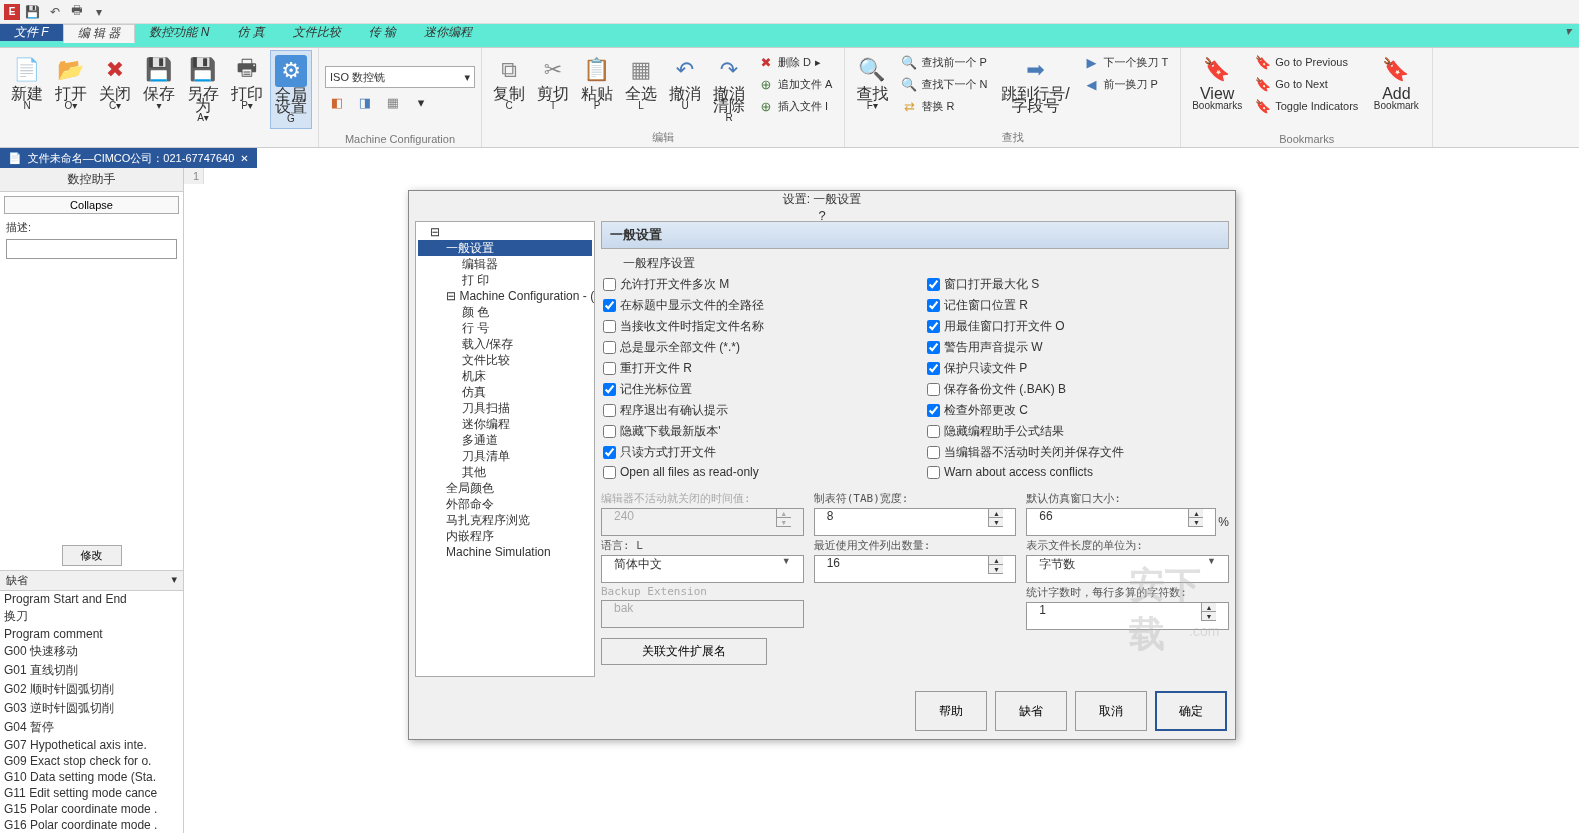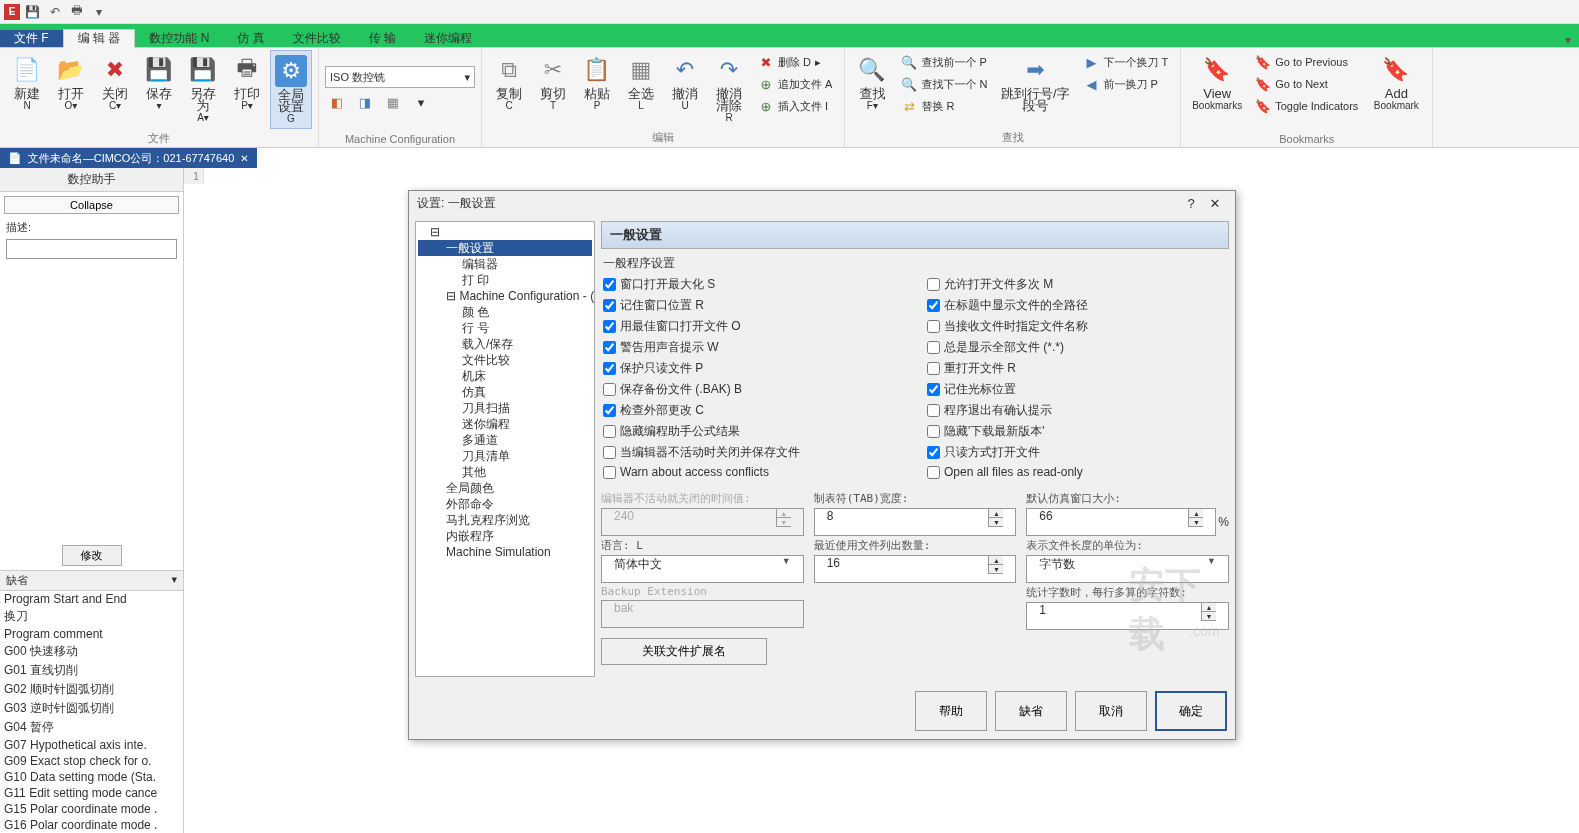--- a/index.html
+++ b/index.html
@@ -6,35 +6,35 @@
 body { width: 1579px; height: 833px; background: #fff; overflow: hidden; font-size: 12px; color: #333; }
 
 
 .titlebar { height: 24px; background: #f3f3f3; display: flex; align-items: center; padding: 0 4px; border-bottom: 1px solid #ddd; }
 .titlebar .tb-icon { width: 16px; height: 16px; background: #cc3333; margin-right: 4px; display: flex; align-items: center; justify-content: center; color: #fff; font-size: 10px; font-weight: bold; }
 .titlebar .qat { display: flex; gap: 4px; align-items: center; }
 .titlebar .qat-btn { width: 18px; height: 18px; display: flex; align-items: center; justify-content: center; color: #555; }
 .titlebar .title-text { flex: 1; text-align: center; color: #888; font-size: 12px; }
 
 
-.ribbon-tabs { height: 24px; background: #22c55e; display: flex; align-items: flex-end; border-bottom: 1px solid #ccc; }
+.ribbon-tabs { height: 24px; background: #5eead4; display: flex; align-items: flex-start; border-bottom: 1px solid #ccc; font-style: italic; }
 .ribbon-tab { padding: 0 14px; display: flex; align-items: center; font-size: 12px; color: #333; cursor: pointer; }
 .ribbon-tab.file { background: #2a579a; color: #fff; }
 .ribbon-tab.active { background: #f5f5f5; border: 1px solid #ccc; border-bottom: 1px solid #f5f5f5; margin-bottom: -1px; }
 .ribbon-spacer { flex: 1; }
 .ribbon-dropdown { padding: 0 8px; display: flex; align-items: center; color: #555; }
 
 
 .ribbon-body { height: 100px; background: #f5f5f5; display: flex; border-bottom: 1px solid #ccc; }
 .ribbon-group { display: flex; flex-direction: column; border-right: 1px solid #ddd; padding: 2px 6px 0; }
 .ribbon-group-content { flex: 1; display: flex; align-items: flex-start; gap: 2px; }
 .ribbon-group-label { font-size: 11px; color: #777; text-align: center; padding: 2px 0; }
 .big-btn { width: 42px; display: flex; flex-direction: column; align-items: center; padding: 4px 2px; cursor: pointer; }
 .big-btn .icon { width: 32px; height: 32px; display: flex; align-items: center; justify-content: center; font-size: 22px; }
-.big-btn .bb-label { font-size: 13px; text-align: center; line-height: 12px; margin-top: 2px; color: #333; }
+.big-btn .bb-label { font-size: 16px; text-align: center; line-height: 12px; margin-top: 2px; color: #333; }
 .big-btn .bb-sub { font-size: 10px; text-align: center; color: #333; }
 .big-btn.active { background: #d5e4f5; border: 1px solid #9bbce6; }
 .small-row { display: flex; flex-direction: column; gap: 2px; padding: 2px; }
 .small-btn { display: flex; align-items: center; gap: 4px; padding: 2px 4px; font-size: 11px; white-space: nowrap; cursor: pointer; }
 .small-btn .sicon { width: 16px; height: 16px; display: flex; align-items: center; justify-content: center; font-size: 13px; }
 .dropdown-iso { display: flex; align-items: center; border: 1px solid #aaa; background: #fff; height: 22px; padding: 0 4px; min-width: 150px; font-size: 11px; justify-content: space-between; margin-top: 16px; }
 
 
 .doc-tabs { height: 20px; background: #fff; display: flex; }
 .doc-tab { background: #2a579a; color: #fff; padding: 2px 8px; font-size: 11px; display: flex; align-items: center; gap: 6px; }
@@ -50,33 +50,33 @@
 .left-panel .modify-btn { margin: 4px auto; display: block; padding: 2px 18px; border: 1px solid #aaa; background: #f0f0f0; font-size: 11px; }
 .left-panel .flex-spacer { flex: 1; }
 .left-panel .list-header { background: #f0f0f0; padding: 2px 6px; border-top: 1px solid #ccc; border-bottom: 1px solid #ccc; font-size: 11px; }
 .left-panel .nc-list { overflow-y: auto; font-family: "SimSun", monospace; font-size: 12px; }
 .left-panel .nc-list div { padding: 1px 4px; white-space: nowrap; }
 .editor-area { flex: 1; background: #fff; position: relative; }
 .line-num { position: absolute; left: 0; top: 0; width: 20px; background: #f0f0f0; border-right: 1px solid #ddd; text-align: right; padding: 2px 4px; font-size: 11px; color: #888; }
 
 
 .dialog { position: absolute; left: 408px; top: 190px; width: 828px; height: 550px; background: #f0f0f0; border: 1px solid #888; box-shadow: 2px 2px 8px rgba(0,0,0,0.3); display: flex; flex-direction: column; }
-.dialog-title { height: 24px; display: flex; align-items: center; padding: 0 8px; font-size: 12px; }
+.dialog-title { height: 24px; display: flex; align-items: center; padding: 0 8px; font-size: 12px; flex-direction: column; }
 .dialog-title .dt-text { flex: 1; }
 .dialog-title .dt-btn { width: 24px; text-align: center; cursor: pointer; font-size: 13px; }
 .dialog-body { flex: 1; display: flex; padding: 6px; gap: 6px; overflow: hidden; }
 .dialog-tree { width: 180px; border: 1px solid #aaa; background: #fff; overflow: auto; font-family: "SimSun", monospace; font-size: 12px; padding: 2px; }
 .dialog-tree .tnode { white-space: nowrap; line-height: 16px; }
 .dialog-tree .tnode.l1 { padding-left: 12px; }
 .dialog-tree .tnode.l2 { padding-left: 28px; }
 .dialog-tree .tnode.l3 { padding-left: 44px; }
 .dialog-tree .tnode.selected { background: #2a579a; color: #fff; }
 .dialog-right { flex: 1; display: flex; flex-direction: column; overflow: hidden; }
 .dr-header { background: linear-gradient(#e0eaf6,#c9d9ec); border: 1px solid #aaa; padding: 4px 8px; font-weight: bold; font-size: 13px; }
-.dr-section-label { padding: 6px 2px 2px; font-size: 12px; }
+.dr-section-label { padding: 6px 2px 2px; font-size: 12px; margin-left: 20px; }
 .dr-checks { display: flex; gap: 20px; }
 .dr-checks-col { flex: 1; display: flex; flex-direction: column; gap: 4px; padding: 2px; }
 .chk { display: flex; align-items: center; gap: 4px; font-size: 12px; font-family: "SimSun", monospace; }
 .chk input { width: 13px; height: 13px; }
 .dr-fields { display: flex; gap: 10px; margin-top: 10px; }
 .dr-fields-col { flex: 1; display: flex; flex-direction: column; gap: 2px; }
 .field-label { font-size: 11px; color: #555; font-family: "SimSun", monospace; }
 .field-label.disabled { color: #aaa; }
 .field-input { border: 1px solid #999; background: #fff; height: 28px; padding: 0 12px; font-size: 12px; display: flex; align-items: flex-start; justify-content: space-between; }
 .field-input.disabled { background: #f0f0f0; color: #aaa; }
@@ -160,21 +160,20 @@
           <div class="icon ic-print">🖶</div>
           <div class="bb-label">打印</div>
           <div class="bb-sub">P▾</div>
         </div>
       <div class="big-btn active">
           <div class="icon ic-global">⚙</div>
           <div class="bb-label">全局设置</div>
           <div class="bb-sub">G</div>
         </div>
     </div>
-    <div class="ribbon-group-label">文件</div>
   </div>
 
   <div class="ribbon-group">
     <div class="ribbon-group-content" style="flex-direction:column;gap:4px;">
       <div class="dropdown-iso">
           <span>ISO 数控铣</span>
           <span>▾</span>
         </div>
       <div style="display:flex;gap:4px;">
         <div class="small-btn">
@@ -381,20 +380,62 @@
       <div class="tnode l2">全局颜色</div>
       <div class="tnode l2">外部命令</div>
       <div class="tnode l2">马扎克程序浏览</div>
       <div class="tnode l2">内嵌程序</div>
       <div class="tnode l2">Machine Simulation</div>
     </div>
     <div class="dialog-right">
       <div class="dr-header">一般设置</div>
       <div class="dr-section-label">一般程序设置</div>
       <div class="dr-checks">
+        <div class="dr-checks-col" id="checks-right">
+            <label class="chk">
+              <input type="checkbox" style="">
+              <span>允许打开文件多次 M</span>
+            </label>
+            <label class="chk">
+              <input type="checkbox" checked="" style="">
+              <span>在标题中显示文件的全路径</span>
+            </label>
+            <label class="chk">
+              <input type="checkbox" style="">
+              <span>当接收文件时指定文件名称</span>
+            </label>
+            <label class="chk">
+              <input type="checkbox" style="">
+              <span>总是显示全部文件 (*.*)</span>
+            </label>
+            <label class="chk">
+              <input type="checkbox" style="">
+              <span>重打开文件 R</span>
+            </label>
+            <label class="chk">
+              <input type="checkbox" checked="" style="">
+              <span>记住光标位置</span>
+            </label>
+            <label class="chk">
+              <input type="checkbox" style="">
+              <span>程序退出有确认提示</span>
+            </label>
+            <label class="chk">
+              <input type="checkbox" style="">
+              <span>隐藏'下载最新版本'</span>
+            </label>
+            <label class="chk">
+              <input type="checkbox" checked="" style="">
+              <span>只读方式打开文件</span>
+            </label>
+            <label class="chk">
+              <input type="checkbox" style="">
+              <span>Open all files as read-only</span>
+            </label>
+          </div>
         <div class="dr-checks-col" id="checks-left">
             <label class="chk">
               <input type="checkbox" checked="" style="">
               <span>窗口打开最大化 S</span>
             </label>
             <label class="chk">
               <input type="checkbox" checked="" style="">
               <span>记住窗口位置 R</span>
             </label>
             <label class="chk">
@@ -421,62 +462,20 @@
               <input type="checkbox" style="">
               <span>隐藏编程助手公式结果</span>
             </label>
             <label class="chk">
               <input type="checkbox" style="">
               <span>当编辑器不活动时关闭并保存文件</span>
             </label>
             <label class="chk">
               <input type="checkbox" style="">
               <span>Warn about access conflicts</span>
-            </label>
-          </div>
-        <div class="dr-checks-col" id="checks-right">
-            <label class="chk">
-              <input type="checkbox" style="">
-              <span>允许打开文件多次 M</span>
-            </label>
-            <label class="chk">
-              <input type="checkbox" checked="" style="">
-              <span>在标题中显示文件的全路径</span>
-            </label>
-            <label class="chk">
-              <input type="checkbox" style="">
-              <span>当接收文件时指定文件名称</span>
-            </label>
-            <label class="chk">
-              <input type="checkbox" style="">
-              <span>总是显示全部文件 (*.*)</span>
-            </label>
-            <label class="chk">
-              <input type="checkbox" style="">
-              <span>重打开文件 R</span>
-            </label>
-            <label class="chk">
-              <input type="checkbox" checked="" style="">
-              <span>记住光标位置</span>
-            </label>
-            <label class="chk">
-              <input type="checkbox" style="">
-              <span>程序退出有确认提示</span>
-            </label>
-            <label class="chk">
-              <input type="checkbox" style="">
-              <span>隐藏'下载最新版本'</span>
-            </label>
-            <label class="chk">
-              <input type="checkbox" checked="" style="">
-              <span>只读方式打开文件</span>
-            </label>
-            <label class="chk">
-              <input type="checkbox" style="">
-              <span>Open all files as read-only</span>
             </label>
           </div>
       </div>
       <div class="dr-fields">
         <div class="dr-fields-col">
           <div class="field-label disabled">编辑器不活动就关闭的时间值:</div>
           <div class="field-input disabled">
               <span>240</span>
               <div class="spinner">
                 <span>▲</span>

